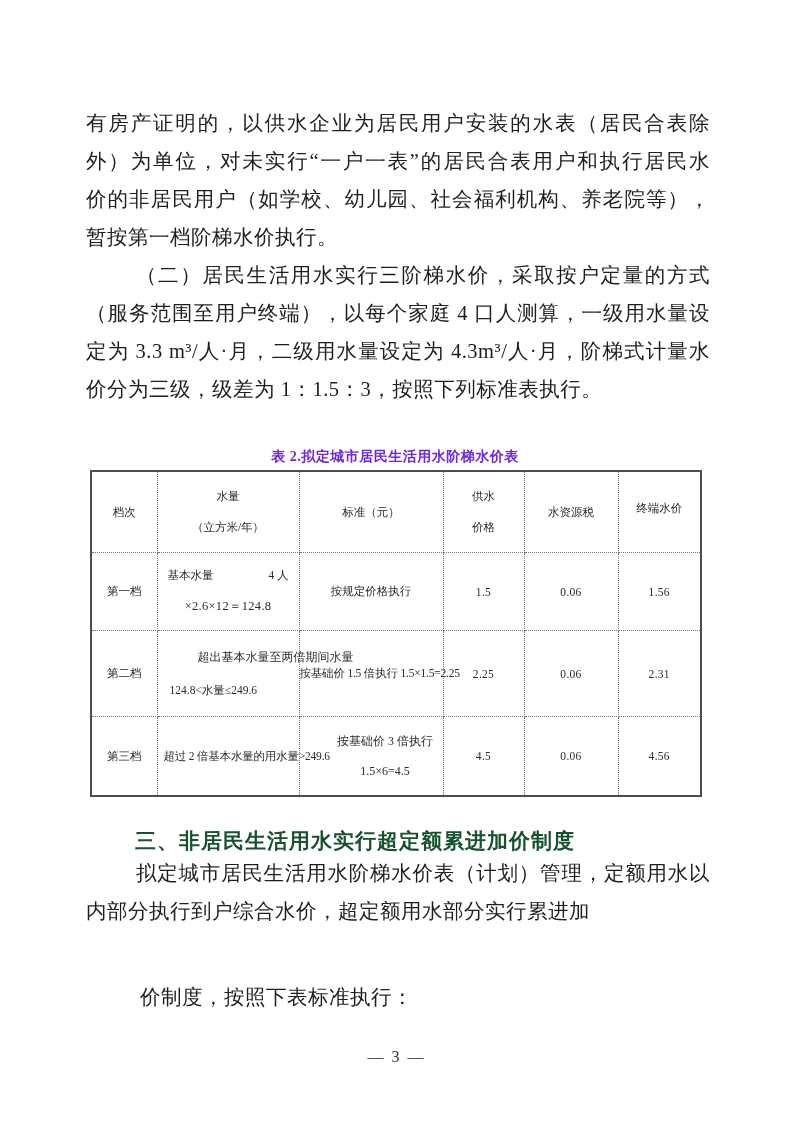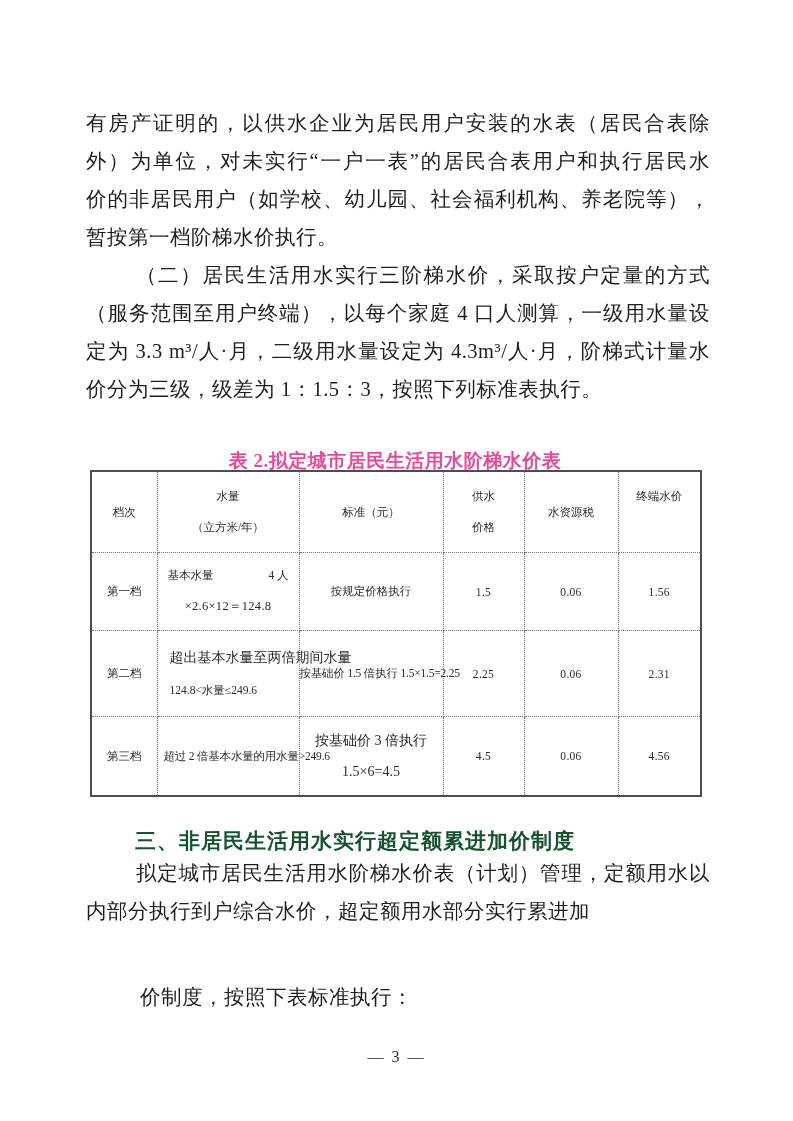--- a/index.html
+++ b/index.html
@@ -23,21 +23,21 @@
     height:38px;
     white-space:nowrap;
     letter-spacing:0.5px;
   }
   .just{text-align:justify;text-align-last:justify;white-space:normal;}
   .ind{text-indent:50px;}
   .ind2{text-indent:54px;margin-top:48px;}
   
   .tbl-title{
     position:absolute;top:448px;left:90px;width:610px;
-    text-align:center;font-weight:bold;font-size:19px;color:#ec4899;
+    text-align:center;font-weight:bold;font-size:14px;color:#6d28d9;
     letter-spacing:0.5px;
   }
   
   .wtable{
     position:absolute;top:470px;left:90px;width:610px;
     border-collapse:collapse;table-layout:fixed;
     border:2px solid #4d4d4d;
     color:#2a2a2a;
   }
   .wtable td{
@@ -52,24 +52,24 @@
   tr.r2 td{height:85px;}
   tr.r3 td{height:78px;}
   .vflex2{display:flex;flex-direction:column;justify-content:space-evenly;align-items:center;width:100%;box-sizing:border-box;}
   tr.hr .vflex2{height:78px;}
   tr.r1 .vflex2{height:75px;}
   tr.r2 .vflex2{height:83px;}
   tr.r3 .vflex2{height:76px;}
   .vflex2.left{align-items:flex-start;padding-left:12px;text-align:left;}
   .lr{display:flex;justify-content:space-between;width:100%;padding:0 10px;box-sizing:border-box;}
   td.vtop{vertical-align:top;}
-  td.vtop .padtop{padding-top:17px;}
+  td.vtop .padtop{padding-top:29px;}
   .fs12{font-size:12.5px;}
   .num{font-size:12.5px;letter-spacing:0.3px;}
-  .small{font-size:14px;white-space:nowrap;}
+  .small{font-size:12px;white-space:nowrap;margin-left:28px;}
   .xsmall{font-size:10px;letter-spacing:-0.2px;white-space:nowrap;}
   td.cellpadL{text-align:left;padding-left:6px;}
   
   .sec-head{
     position:absolute;top:827px;left:135px;margin:0;
     font-family:"Liberation Sans","DejaVu Sans",sans-serif;
     font-weight:700;font-size:21px;color:#14532d;
     letter-spacing:1px;white-space:nowrap;
   }
   .p3 .bline{line-height:38px;}

